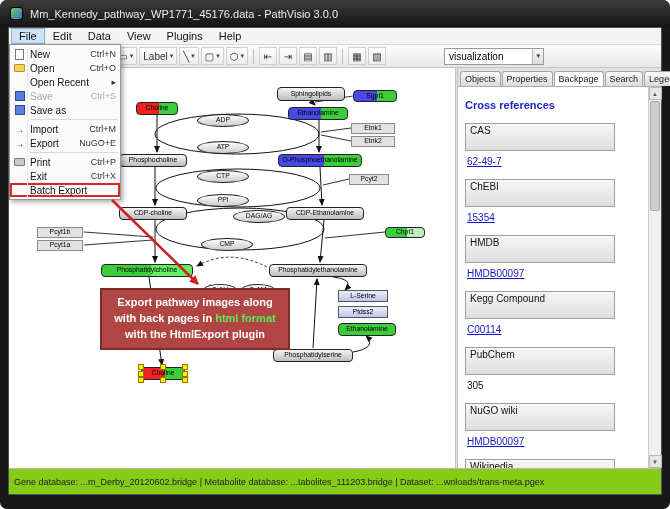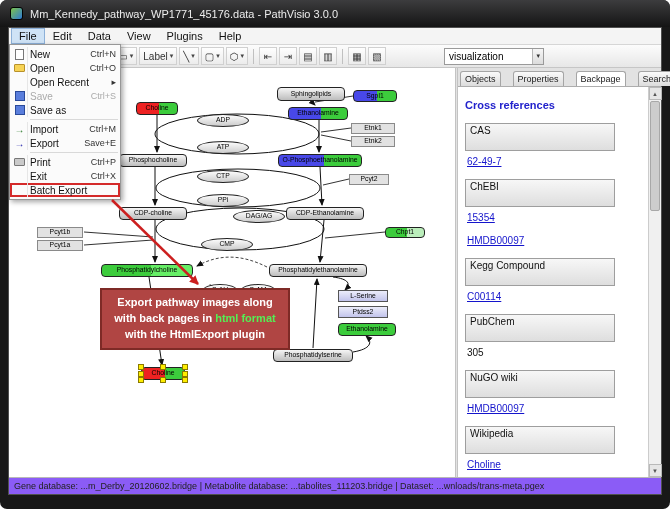--- a/index.html
+++ b/index.html
@@ -20,37 +20,37 @@
 .tb-buttons{display:flex;align-items:center;gap:2px}
 .tb-btn{min-width:18px;height:18px;border:1px solid #d0d0d0;background:linear-gradient(#fefefe,#ececec);display:flex;align-items:center;justify-content:center;font-size:10px;color:#333;padding:0 3px;gap:2px}
 .tb-btn .mini-caret{font-size:7px;color:#444}
 .tb-sep{width:1px;height:15px;background:#c0c0c0;margin:0 3px}
 .viz-combo{margin-left:auto;margin-right:112px;width:100px;justify-content:space-between}
 
 .main{flex:1;display:flex;min-height:0}
 .canvas{flex:1;background:#fff;position:relative;overflow:hidden}
 .splitter{width:3px;background:#e2e2e2;border-left:1px solid #c3c3c3;border-right:1px solid #c3c3c3;flex:none}
 .sidepanel{width:203px;background:#f1f1f1;display:flex;flex-direction:column;flex:none}
-.tabs{height:19px;display:flex;background:#e2e2e2;border-bottom:1px solid #adadad;padding:3px 0 0 2px;gap:12px;font-size:9px;flex:none}
+.tabs{height:19px;display:flex;background:#e2e2e2;border-bottom:1px solid #adadad;padding:3px 0 0 2px;gap:1px;font-size:9px;flex:none}
 .tab{padding:1px 4px;background:linear-gradient(#fafafa,#dcdcdc);border:1px solid #a5a5a5;border-bottom:none;border-radius:3px 3px 0 0;color:#222;display:flex;align-items:center;white-space:nowrap}
 .tab.active{background:#fff}
 .panel-body{flex:1;background:#fff;display:flex;min-height:0}
 .panel-scroll{flex:1;padding:12px 4px 6px 7px;overflow:hidden}
 .backpage-title{font-size:11px;font-weight:bold;color:#2222cc;margin-bottom:12px}
 .xref-section{margin-bottom:12px}
 .xref-header{width:150px;height:28px;background:linear-gradient(#f7f7f7,#dedede);border:1px solid #9e9e9e;font-size:10px;padding:1px 4px;color:#111}
 .xref-link{font-size:10px;color:#1414cc;text-decoration:underline;margin:5px 0 0 2px;cursor:pointer;width:max-content}
 .xref-value{font-size:10px;color:#111;margin:5px 0 0 2px}
 .backpage-footer{font-size:11px;font-weight:bold;color:#111;margin-top:15px}
 .scrollbar{width:13px;background:#f0f0f0;border-left:1px solid #cccccc;display:flex;flex-direction:column;align-items:center;flex:none}
 .sb-btn{width:13px;height:13px;font-size:6px;display:flex;align-items:center;justify-content:center;background:#e6e6e6;border:1px solid #b9b9b9;color:#555;flex:none}
 .sb-track{flex:1;width:13px;position:relative}
 .sb-thumb{position:absolute;top:1px;left:1px;width:10px;height:110px;background:#cdcdcd;border:1px solid #a8a8a8;border-radius:2px}
 
-.statusbar{height:17px;background:#8b5cf6;border-top:1px solid #b8b8b8;font-size:9px;color:#222;display:flex;align-items:center;padding:0 5px;flex:none;white-space:nowrap;overflow:hidden}
+.statusbar{height:26px;background:#84cc16;border-top:1px solid #b8b8b8;font-size:9px;color:#222;display:flex;align-items:center;padding:0 5px;flex:none;white-space:nowrap;overflow:hidden}
 
 .file-menu{position:absolute;left:9px;top:44px;width:112px;background:#fbfbfb;border:1px solid #979797;box-shadow:2px 2px 5px rgba(0,0,0,.35);z-index:50;padding:2px 0;font-size:10px}
 .fm-row{display:flex;align-items:center;height:14px;padding:0 4px 0 2px}
 .fm-icon{width:16px;display:flex;justify-content:center;align-items:center;margin-right:2px;border-right:1px solid #e6e6e6;height:100%;flex:none}
 .fm-label{flex:1;color:#111;white-space:nowrap}
 .fm-shortcut{color:#333;margin-left:6px;font-size:9px}
 .fm-row.disabled .fm-label,.fm-row.disabled .fm-shortcut{color:#aaa}
 .fm-row.highlighted{box-shadow:inset 0 0 0 2px #d42a2a}
 .menu-sep{height:1px;background:#d9d9d9;margin:2px 2px 2px 20px}
 .ic{display:block}
@@ -238,20 +238,21 @@
             <div>
                 <div class="xref-section">
                   <div class="xref-header">CAS</div>
                   <div class="xref-link">62-49-7</div>
                 </div>
                 <div class="xref-section">
                   <div class="xref-header">ChEBI</div>
                   <div class="xref-link">15354</div>
                 </div>
                 <div class="xref-section">
+                  <div class="xref-header">HMDB</div>
                   <div class="xref-link">HMDB00097</div>
                 </div>
                 <div class="xref-section">
                   <div class="xref-header">Kegg Compound</div>
                   <div class="xref-link">C00114</div>
                 </div>
                 <div class="xref-section">
                   <div class="xref-header">PubChem</div>
                   <div class="xref-value">305</div>
                 </div>
@@ -322,21 +323,21 @@
           <i class="ic ic-import"></i>
         </span>
         <span class="fm-label">Import</span>
         <span class="fm-shortcut">Ctrl+M</span>
       </div>
       <div class="fm-row">
         <span class="fm-icon">
           <i class="ic ic-export"></i>
         </span>
         <span class="fm-label">Export</span>
-        <span class="fm-shortcut">Save+E</span>
+        <span class="fm-shortcut">NuGO+E</span>
       </div>
       <div class="menu-sep"></div>
       <div class="fm-row">
         <span class="fm-icon">
           <i class="ic ic-print"></i>
         </span>
         <span class="fm-label">Print</span>
         <span class="fm-shortcut">Ctrl+P</span>
       </div>
       <div class="fm-row">

